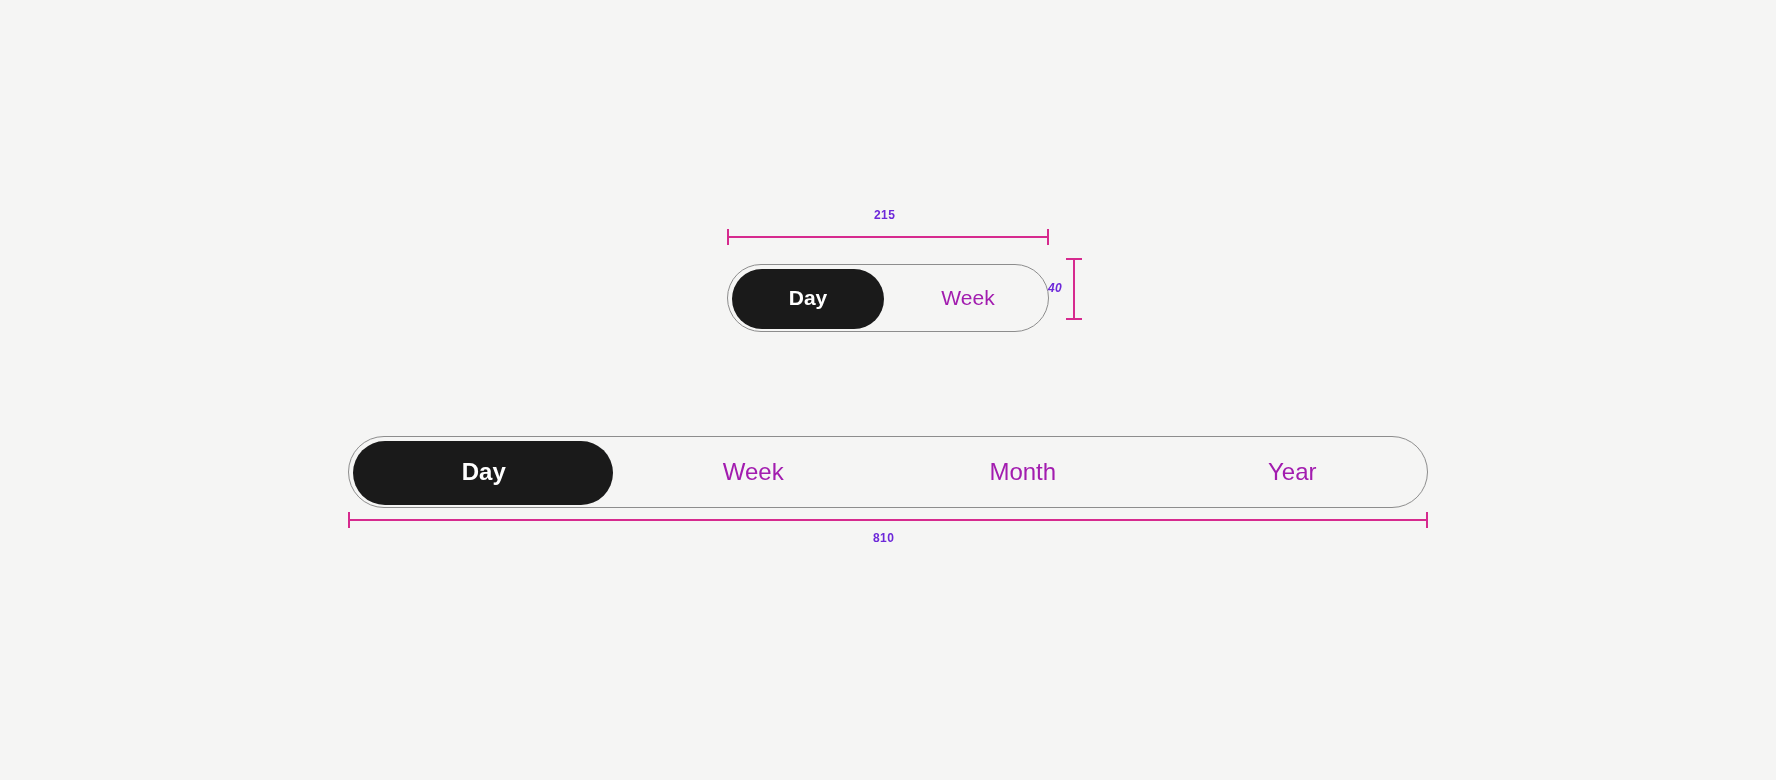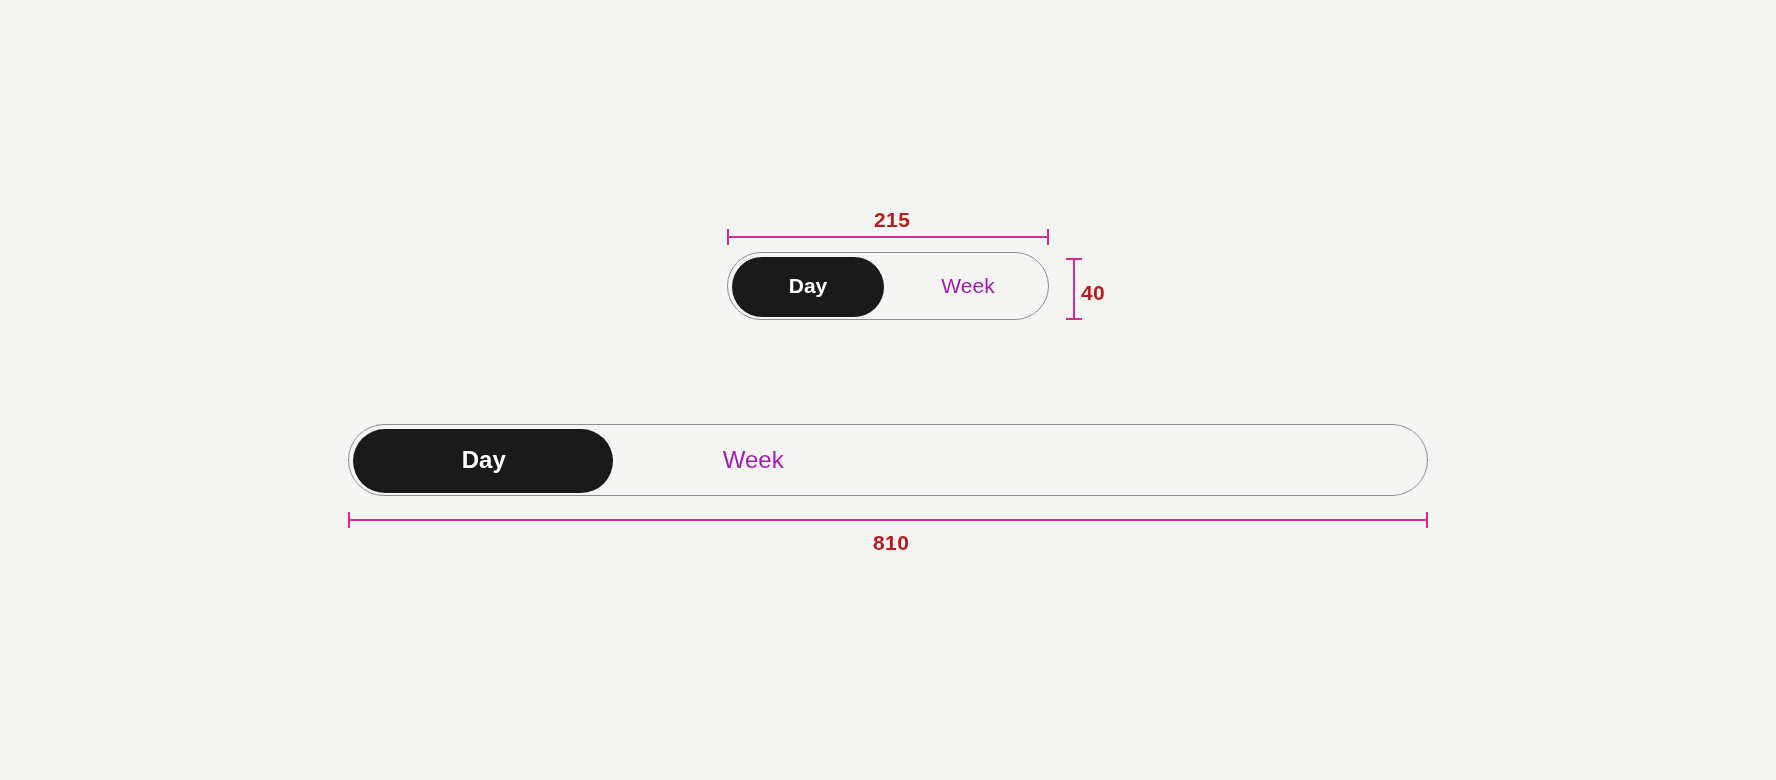--- a/index.html
+++ b/index.html
@@ -23,20 +23,21 @@
 
   
   .segmented {
     position: absolute;
     box-sizing: border-box;
     background: #f5f5f4;
     border: 1.6px solid #8d8d8d;
     border-radius: 999px;
     display: flex;
     align-items: center;
+    margin-top: 12px;
   }
 
   .seg-option {
     position: relative;
     box-sizing: border-box;
     height: 100%;
     display: flex;
     align-items: center;
     justify-content: center;
     color: #a21caf;
@@ -121,34 +122,34 @@
     left: -7px;
     height: 2px;
     width: 16px;
     background: #d62a8e;
   }
   .dim-line-v::before { top: 0; }
   .dim-line-v::after  { bottom: 0; }
 
   .dim-label {
     position: absolute;
-    color: #b91c1c;
+    color: #6d28d9;
     font-weight: bold;
-    font-size: 21px;
+    font-size: 12px;
     letter-spacing: 0.4px;
     white-space: nowrap;
     user-select: none;
   }
 
   
   #dim-width-small-line  { left: 727px; top: 236px; width: 322px; }
   #dim-width-small-label { left: 874px; top: 208px; }
 
   #dim-height-small-line  { left: 1073px; top: 258px; height: 62px; }
-  #dim-height-small-label { left: 1081px; top: 281px; }
+  #dim-height-small-label { left: 1048px; top: 281px; font-style: italic; }
 
   #dim-width-large-line  { left: 348px; top: 519px; width: 1080px; }
   #dim-width-large-label { left: 873px; top: 531px; }
 </style>
 </head>
 <body>
 
 <div class="canvas">
 
   <div class="dim-line-h" id="dim-width-small-line"></div>
@@ -160,18 +161,20 @@
     <div class="seg-option">Week</div>
   </div>
 
   <div class="dim-line-v" id="dim-height-small-line"></div>
   <div class="dim-label" id="dim-height-small-label">40</div>
 
   <div class="segmented" id="segmented-large">
     <div class="seg-thumb"></div>
     <div class="seg-option active">Day</div>
     <div class="seg-option">Week</div>
+    <div class="seg-option">Month</div>
+    <div class="seg-option">Year</div>
   </div>
 
   <div class="dim-line-h" id="dim-width-large-line"></div>
   <div class="dim-label" id="dim-width-large-label">810</div>
 
 </div>
 
 </body></html>

